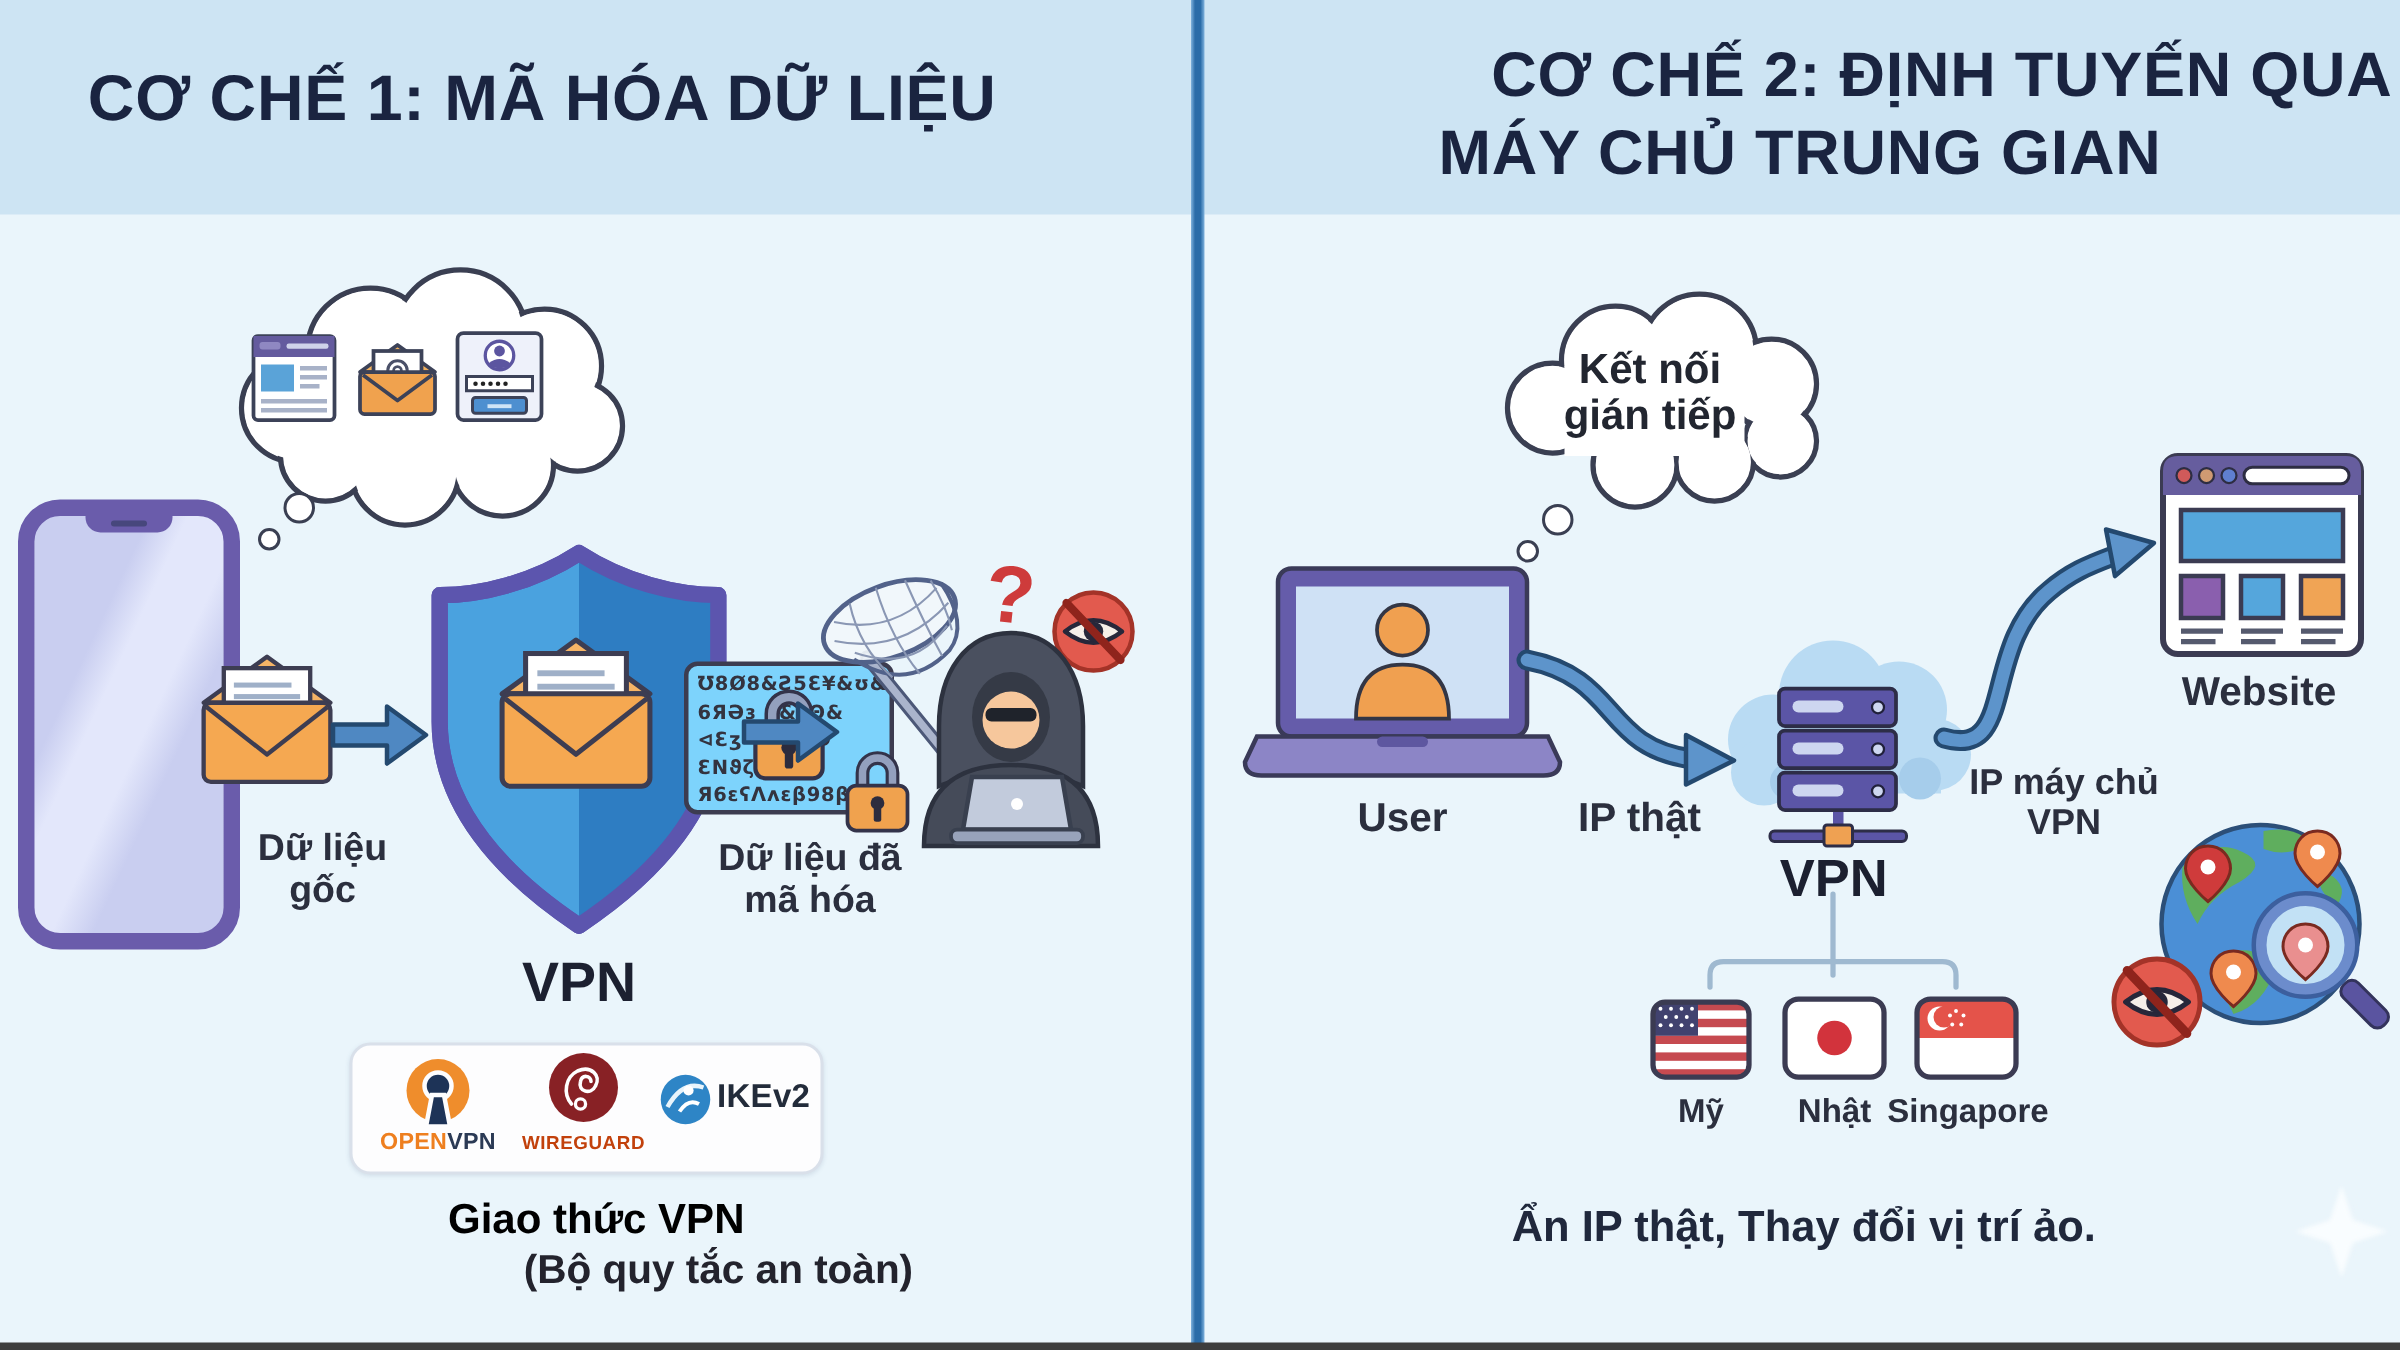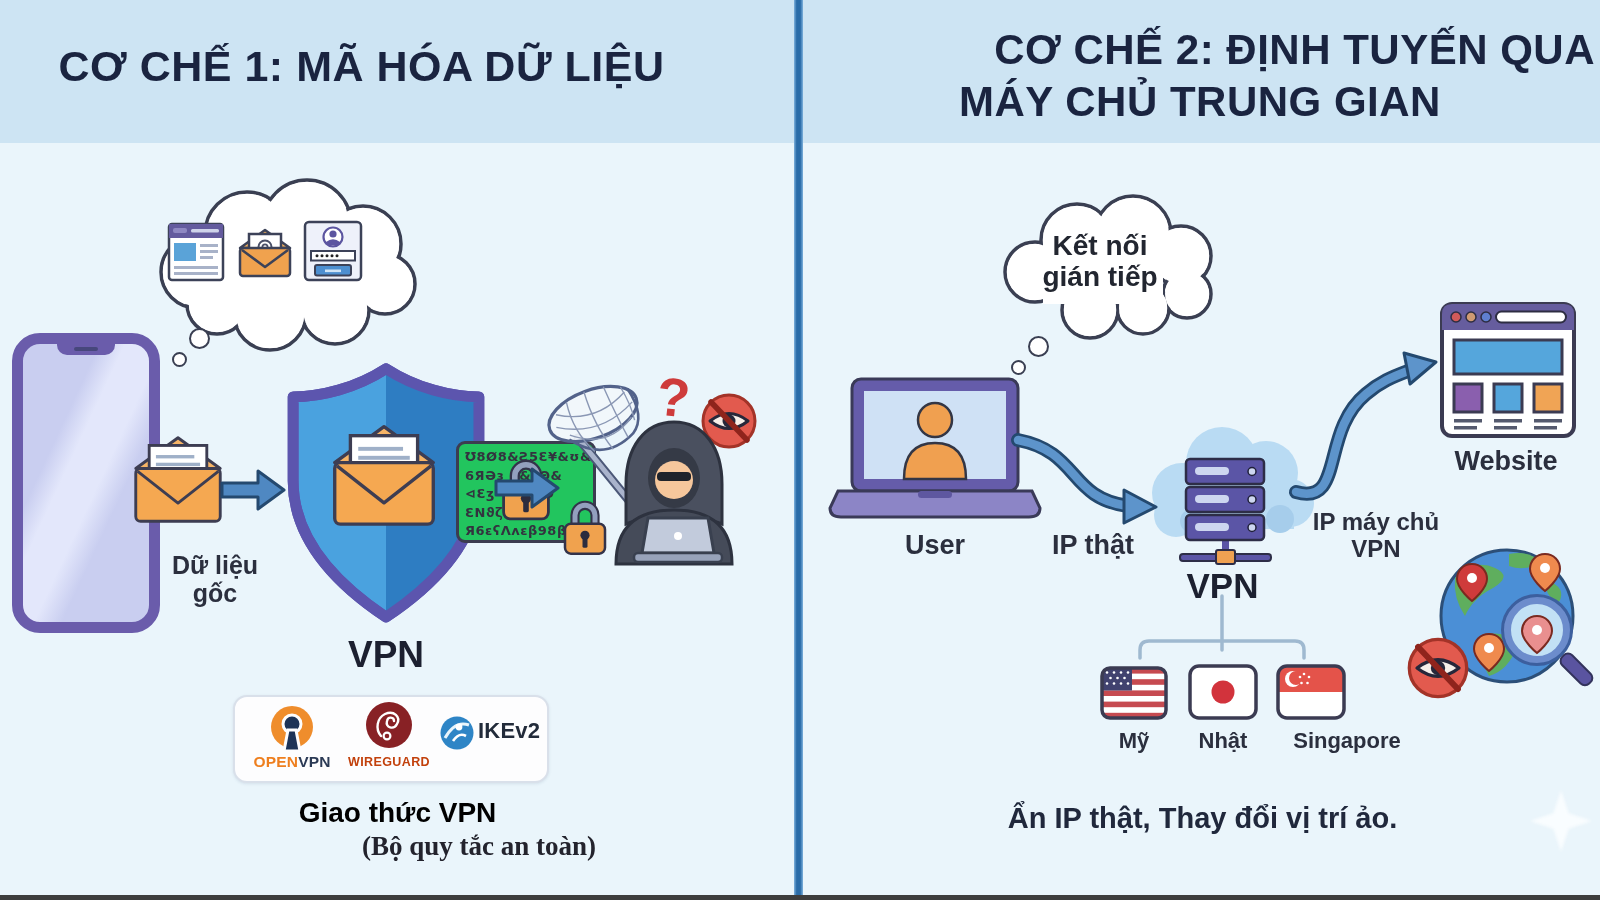--- a/index.html
+++ b/index.html
@@ -4,21 +4,21 @@
 <style>
   html,body{margin:0;padding:0;}
   body{font-family:"Liberation Sans","DejaVu Sans",sans-serif;}
   #stage{position:relative;width:1600px;height:900px;overflow:hidden;background:#eaf5fb;}
   .abs{position:absolute;}
   .hdr{background:#cde4f3;}
   .title{font-weight:800;color:#1a2440;text-align:center;letter-spacing:.5px;}
   .lbl{font-weight:700;color:#2b2f3e;text-align:center;line-height:1.12;}
   .cap{font-weight:700;color:#20283c;text-align:center;}
   .bubble{background:#fff;border:2.5px solid #3a3f52;border-radius:50%;}
-  .encbox{background:#22c55e;border:3px solid #3c3c50;border-radius:9px;padding:4px 6px;box-sizing:border-box;}
+  .encbox{background:#7dd3fc;border:3px solid #3c3c50;border-radius:9px;padding:4px 6px;box-sizing:border-box;}
   .encrow{font-family:"DejaVu Sans",sans-serif;font-size:13px;font-weight:700;color:#33333f;
           letter-spacing:.5px;line-height:18.6px;white-space:pre;}
   .qmark{font-weight:800;color:#ce3b3b;transform:rotate(6deg);}
   .protobox{background:#fdfdfe;border:2px solid #d9e0ea;border-radius:14px;box-shadow:0 1px 3px rgba(80,110,140,.15);}
   .wordmark{font-weight:800;letter-spacing:.2px;text-align:center;}
   svg{display:block;overflow:visible;}
 </style>
 </head>
 <body>
 
@@ -157,20 +157,24 @@
     <div class="encrow">⊲Ɛʒ⌐   &amp;ɷƊ</div>
     <div class="encrow">ƐΝϑζ   Ь8β</div>
     <div class="encrow">Я6εʕΛʌεβ98β8</div>
   </div>
   <svg class="abs" style="left:498px;top:456px;" width="56" height="66" viewBox="0 0 60 70">
       <use href="#padlock"></use>
     </svg>
   <svg class="abs" style="left:560px;top:497px;" width="50" height="60" viewBox="0 0 60 70">
       <use href="#padlock"></use>
     </svg>
+  <div class="abs lbl" style="left:460px;top:558px;width:160px;font-size:25px;">
+    <div>Dữ liệu đã</div>
+    <div>mã hóa</div>
+  </div>
 
   <svg class="abs" style="left:538px;top:372px;" width="135" height="150" viewBox="0 0 135 150">
     <path d="M40 66 L97 136" stroke="#4c5878" stroke-width="9" stroke-linecap="round"></path>
     <path d="M40 66 L97 136" stroke="#aab4cc" stroke-width="5" stroke-linecap="round"></path>
     <g transform="rotate(-20 55 42)">
       <ellipse cx="55" cy="42" rx="46" ry="24" fill="#f1f6fb" fill-opacity=".92" stroke="#52628a" stroke-width="3.2"></ellipse>
       <path d="M24 58 Q50 92 86 74 Q104 62 96 30" fill="none" stroke="#52628a" stroke-width="2.6"></path>
       <g stroke="#8a97b4" stroke-width="1.4" fill="none">
         <path d="M20 30 Q55 52 92 32"></path>
           <path d="M16 42 Q55 66 96 44"></path>
@@ -215,21 +219,21 @@
   <div class="abs wordmark" style="left:336px;top:755px;width:106px;font-size:12.5px;color:#c2410c;letter-spacing:.4px;">WIREGUARD</div>
   <svg class="abs" style="left:438px;top:714px;" width="38" height="38" viewBox="0 0 38 38">
     <circle cx="19" cy="19" r="16.5" fill="#2e85c6"></circle>
     <path d="M7 24 Q17 6 31 11" fill="none" stroke="#e8f4fb" stroke-width="3"></path>
     <circle cx="21" cy="13" r="3.4" fill="#ffffff"></circle>
     <path d="M15 27 Q21 18 28 22" fill="none" stroke="#ffffff" stroke-width="2.6"></path>
   </svg>
   <div class="abs wordmark" style="left:478px;top:718px;width:70px;font-size:22px;color:#222b3a;text-align:left;">IKEv2</div>
 
   <div class="abs cap" style="left:0;top:797px;width:795px;font-size:28px;font-weight:800;color:#000000;">Giao thức VPN</div>
-  <div class="abs cap" style="left:0;top:831px;width:958px;font-size:27px;font-weight:600;color:#23232d;font-family:Liberation Serif, serif;">(Bộ quy tắc an toàn)</div>
+  <div class="abs cap" style="left:0;top:831px;width:958px;font-size:27px;font-weight:600;color:#23232d;">(Bộ quy tắc an toàn)</div>
 
   <div class="abs title" style="left:805px;top:26px;width:790px;font-size:42px;text-align:right;">CƠ CHẾ 2: ĐỊNH TUYẾN QUA</div>
   <div class="abs title" style="left:805px;top:78px;width:790px;font-size:42px;">MÁY CHỦ TRUNG GIAN</div>
 
   <svg class="abs" style="left:985px;top:192px;" width="230" height="150" viewBox="0 0 230 150">
     <g stroke="#3a3f52" stroke-width="3.5" fill="#ffffff">
       <circle cx="50" cy="80" r="30"></circle>
         <circle cx="92" cy="48" r="36"></circle>
         <circle cx="148" cy="42" r="38"></circle>
       <circle cx="196" cy="64" r="30"></circle>
@@ -370,21 +374,21 @@
           <circle cx="33" cy="13" r="1.3"></circle>
           <circle cx="31.5" cy="19" r="1.3"></circle>
         <circle cx="25.5" cy="19" r="1.3"></circle>
           <circle cx="24" cy="13" r="1.3"></circle>
       </g>
     </g>
     <rect x="2" y="2" width="66" height="52" rx="9" fill="none" stroke="#3b3b52" stroke-width="3.5"></rect>
   </svg>
   <div class="abs lbl" style="left:1084px;top:729px;width:100px;font-size:22px;font-weight:600;">Mỹ</div>
   <div class="abs lbl" style="left:1173px;top:729px;width:100px;font-size:22px;font-weight:600;">Nhật</div>
-  <div class="abs lbl" style="left:1256px;top:729px;width:112px;font-size:22px;font-weight:600;margin-left:35px;">Singapore</div>
+  <div class="abs lbl" style="left:1256px;top:729px;width:112px;font-size:22px;font-weight:600;">Singapore</div>
 
   <svg class="abs" style="left:1425px;top:536px;" width="165" height="165" viewBox="0 0 165 165">
     <circle cx="82" cy="80" r="66" fill="#4b8fd6" stroke="#2c4f78" stroke-width="3"></circle>
     <g fill="#5fae5e">
       <path d="M30 42 Q50 22 70 32 Q88 40 68 52 Q48 62 40 80 Q28 62 30 42 Z"></path>
       <path d="M84 18 Q104 14 116 26 Q100 36 84 30 Z"></path>
       <path d="M122 44 Q142 52 134 66 Q118 60 122 44 Z"></path>
       <path d="M58 100 Q80 92 92 110 Q84 134 64 140 Q52 118 58 100 Z"></path>
     </g>
     <g fill="#cf3b3b">

